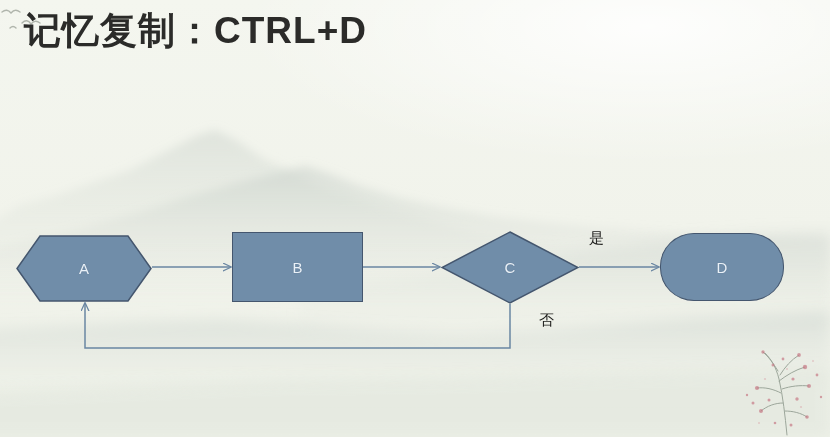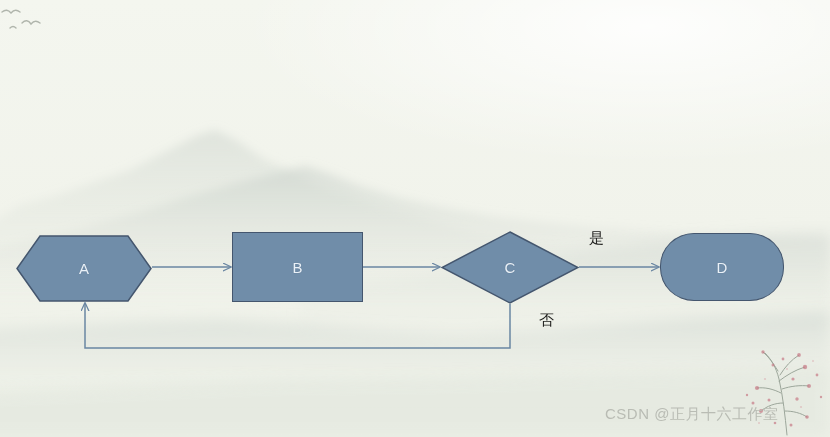--- a/index.html
+++ b/index.html
@@ -169,20 +169,21 @@
   </div>
 
   <svg class="deco-birds" viewBox="0 0 60 40">
     <g stroke="#9aa096" stroke-width="1.4" fill="none" stroke-linecap="round" opacity="0.75">
       <path d="M2,10 Q7,6 11,11 Q15,6 20,10"></path>
       <path d="M22,21 Q27,16 31,22 Q35,17 40,21"></path>
       <path d="M10,26 Q13,23 16,26"></path>
     </g>
   </svg>
 
+  <div class="title">记忆复制：CTRL+D</div>
 
   <svg class="conn-svg" viewBox="0 0 830 437">
     <defs>
       <marker id="arw" markerWidth="9" markerHeight="9" refX="8" refY="4.5" orient="auto" markerUnits="userSpaceOnUse">
         <path d="M0,0.6 L8.4,4.5 L0,8.4" fill="none" stroke="#6a86a2" stroke-width="1.3" stroke-linecap="round" stroke-linejoin="round"></path>
       </marker>
     </defs>
     <g stroke="#6a86a2" stroke-width="1.5" fill="none">
 
       <line x1="152" y1="267" x2="231" y2="267" marker-end="url(#arw)"></line>
@@ -253,15 +254,14 @@
     </g>
     <g fill="#d79aa2" opacity="0.45">
       <circle cx="30" cy="34" r="1.1"></circle>
       <circle cx="66" cy="62" r="1.1"></circle>
       <circle cx="52" cy="24" r="1"></circle>
       <circle cx="24" cy="78" r="1"></circle>
       <circle cx="78" cy="16" r="1"></circle>
     </g>
   </svg>
 
-  <div class="watermark">CSDN @正月十六工作室</div>
 
 </div>
 
 </body></html>

